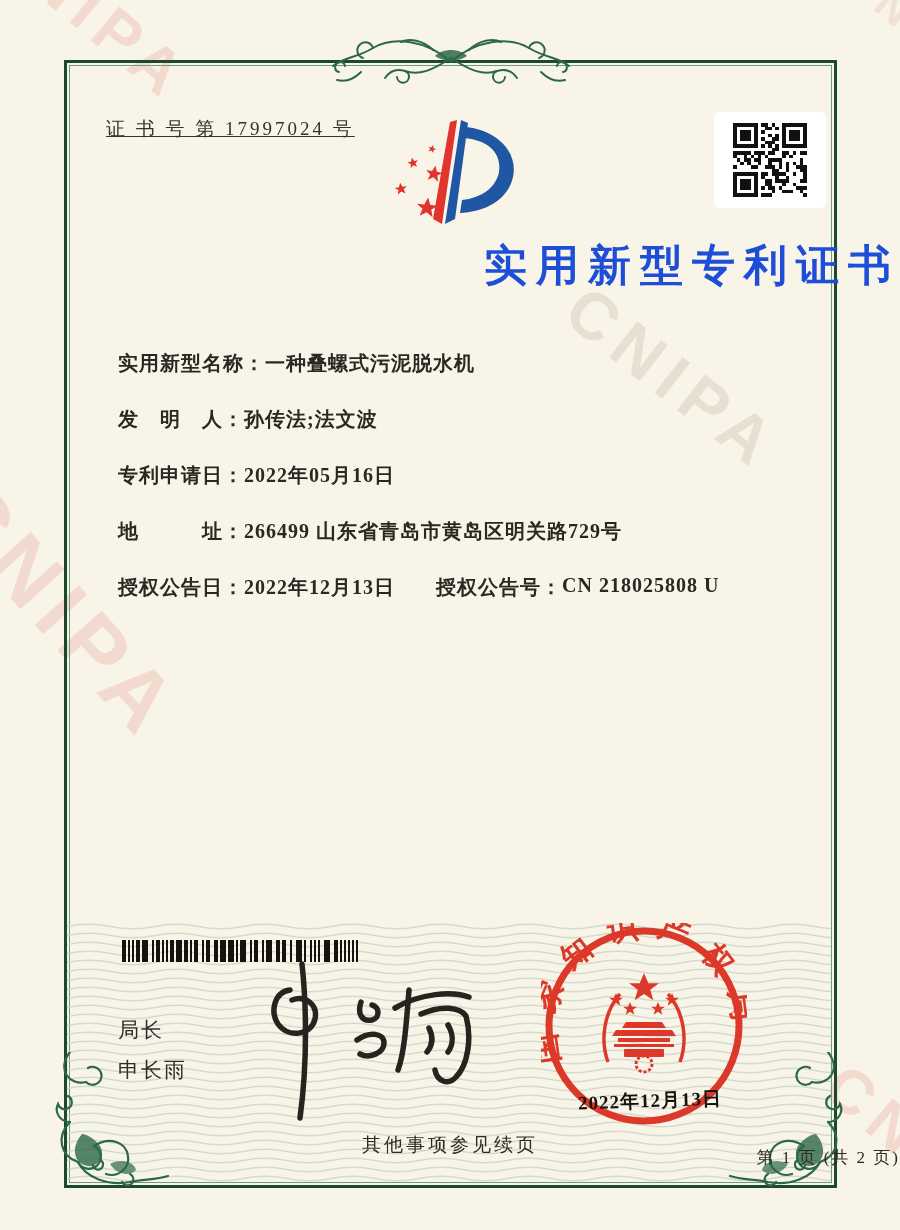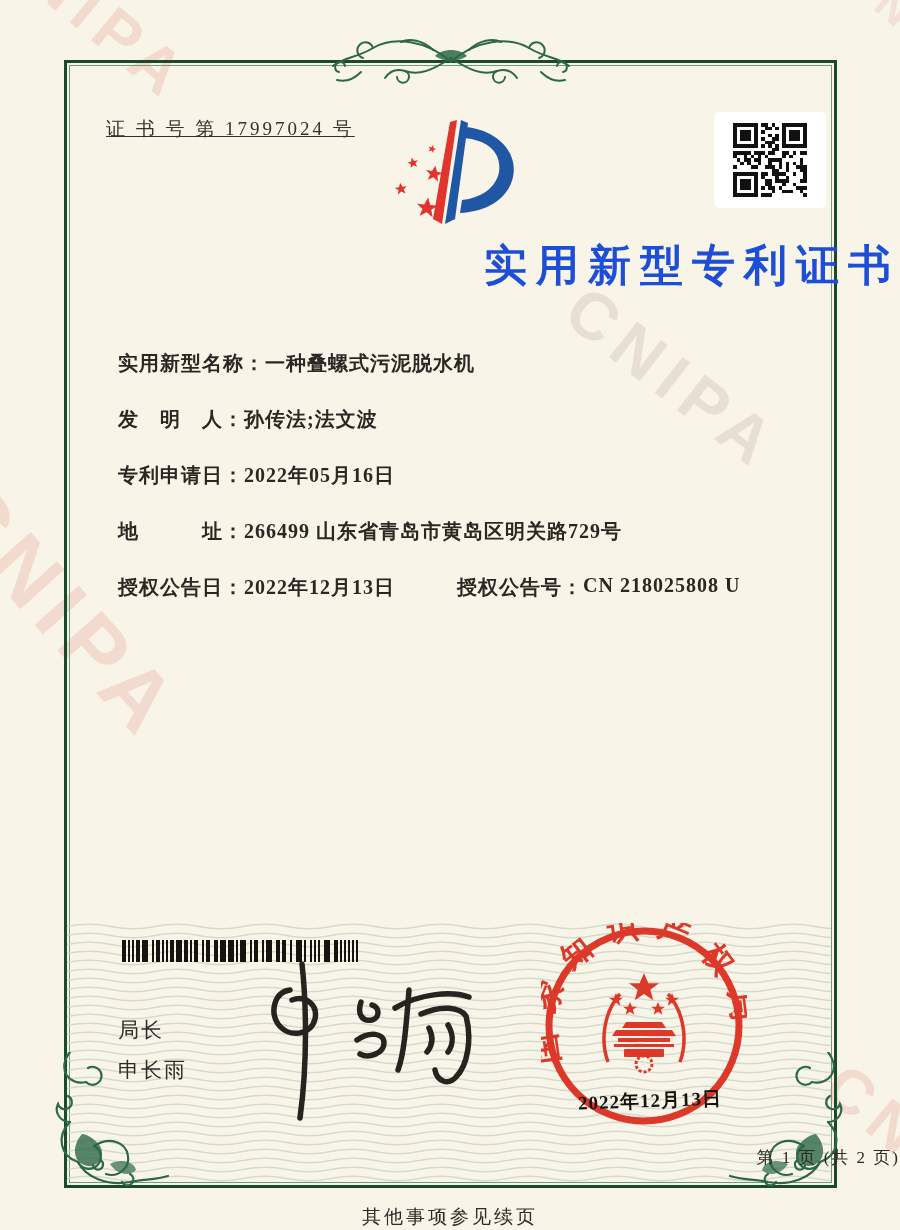--- a/index.html
+++ b/index.html
@@ -14,31 +14,31 @@
   .watermark{position:absolute;font-family:"Liberation Sans","DejaVu Sans",sans-serif;font-weight:bold;letter-spacing:10px;pointer-events:none;user-select:none;}
   .frame{left:64px;top:60px;width:767px;height:1122px;border:3px solid var(--frame-green);}
   .frame-inner{position:absolute;left:2px;top:2px;right:2px;bottom:2px;border:1px solid var(--frame-green-light);}
   .cert-no{left:106px;top:116px;font-size:19px;letter-spacing:3px;color:#35312c;text-decoration:underline;}
   .title{left:0;top:237px;width:100%;text-align:right;font-size:43px;font-weight:bold;letter-spacing:9px;color:#1d4ed8;}
   .qr-box{left:714px;top:112px;width:112px;height:96px;background:#ffffff;border-radius:5px;display:flex;align-items:center;justify-content:center;}
   .fields{left:118px;top:350px;width:700px;font-weight:bold;}
   .field-row{height:56px;display:flex;align-items:flex-start;font-size:20px;color:var(--ink);white-space:pre;}
   .field-row .lab{letter-spacing:1px;}
   .field-row .val{letter-spacing:1px;}
-  .grant-pair{margin-left:62px;display:flex;}
+  .grant-pair{margin-left:41px;display:flex;}
   .paragraphs{left:118px;top:722px;width:692px;font-size:19.5px;line-height:37px;color:#2e2a26;text-align:justify;letter-spacing:0.5px;}
   .paragraphs p{margin:0;text-indent:2em;}
   .guilloche{left:67px;top:922px;width:764px;height:262px;}
   .barcode{left:122px;top:940px;width:236px;height:22px;}
   .officer{left:118px;font-family:"Liberation Sans","DejaVu Sans",sans-serif;font-size:21px;color:#2e2c29;letter-spacing:2px;text-align:right;}
   .signature{left:245px;top:948px;}
   .seal{left:541px;top:923px;}
   .seal-date{left:552px;top:1088px;width:196px;text-align:center;font-size:19px;letter-spacing:1px;color:#15130f;transform:rotate(-2deg);font-weight:bold;}
   .page-footer{left:0;top:1146px;width:100%;text-align:right;font-size:17px;color:#2e2a26;letter-spacing:2px;}
-  .continuation{left:0;top:1204px;width:100%;text-align:center;font-size:19px;color:#2e2a26;letter-spacing:3px;}
+  .continuation{left:0;top:1132px;width:100%;text-align:center;font-size:19px;color:#2e2a26;letter-spacing:3px;}
 </style>
 </head>
 <body>
 
 <div class="page">
 
   <div class="watermark" style="left:-34px;top:-28px;font-size:64px;color:rgba(224,158,146,0.30);transform:rotate(40deg);">CNIPA</div>
   <div class="watermark" style="left:828px;top:4px;font-size:44px;color:rgba(224,158,146,0.22);transform:rotate(40deg);">CNIPA</div>
   <div class="watermark" style="left:548px;top:340px;font-size:66px;color:rgba(190,176,160,0.30);transform:rotate(38deg);">CNIPA</div>
   <div class="watermark" style="left:-95px;top:560px;font-size:86px;color:rgba(224,158,146,0.30);transform:rotate(48deg);">CNIPA</div>

